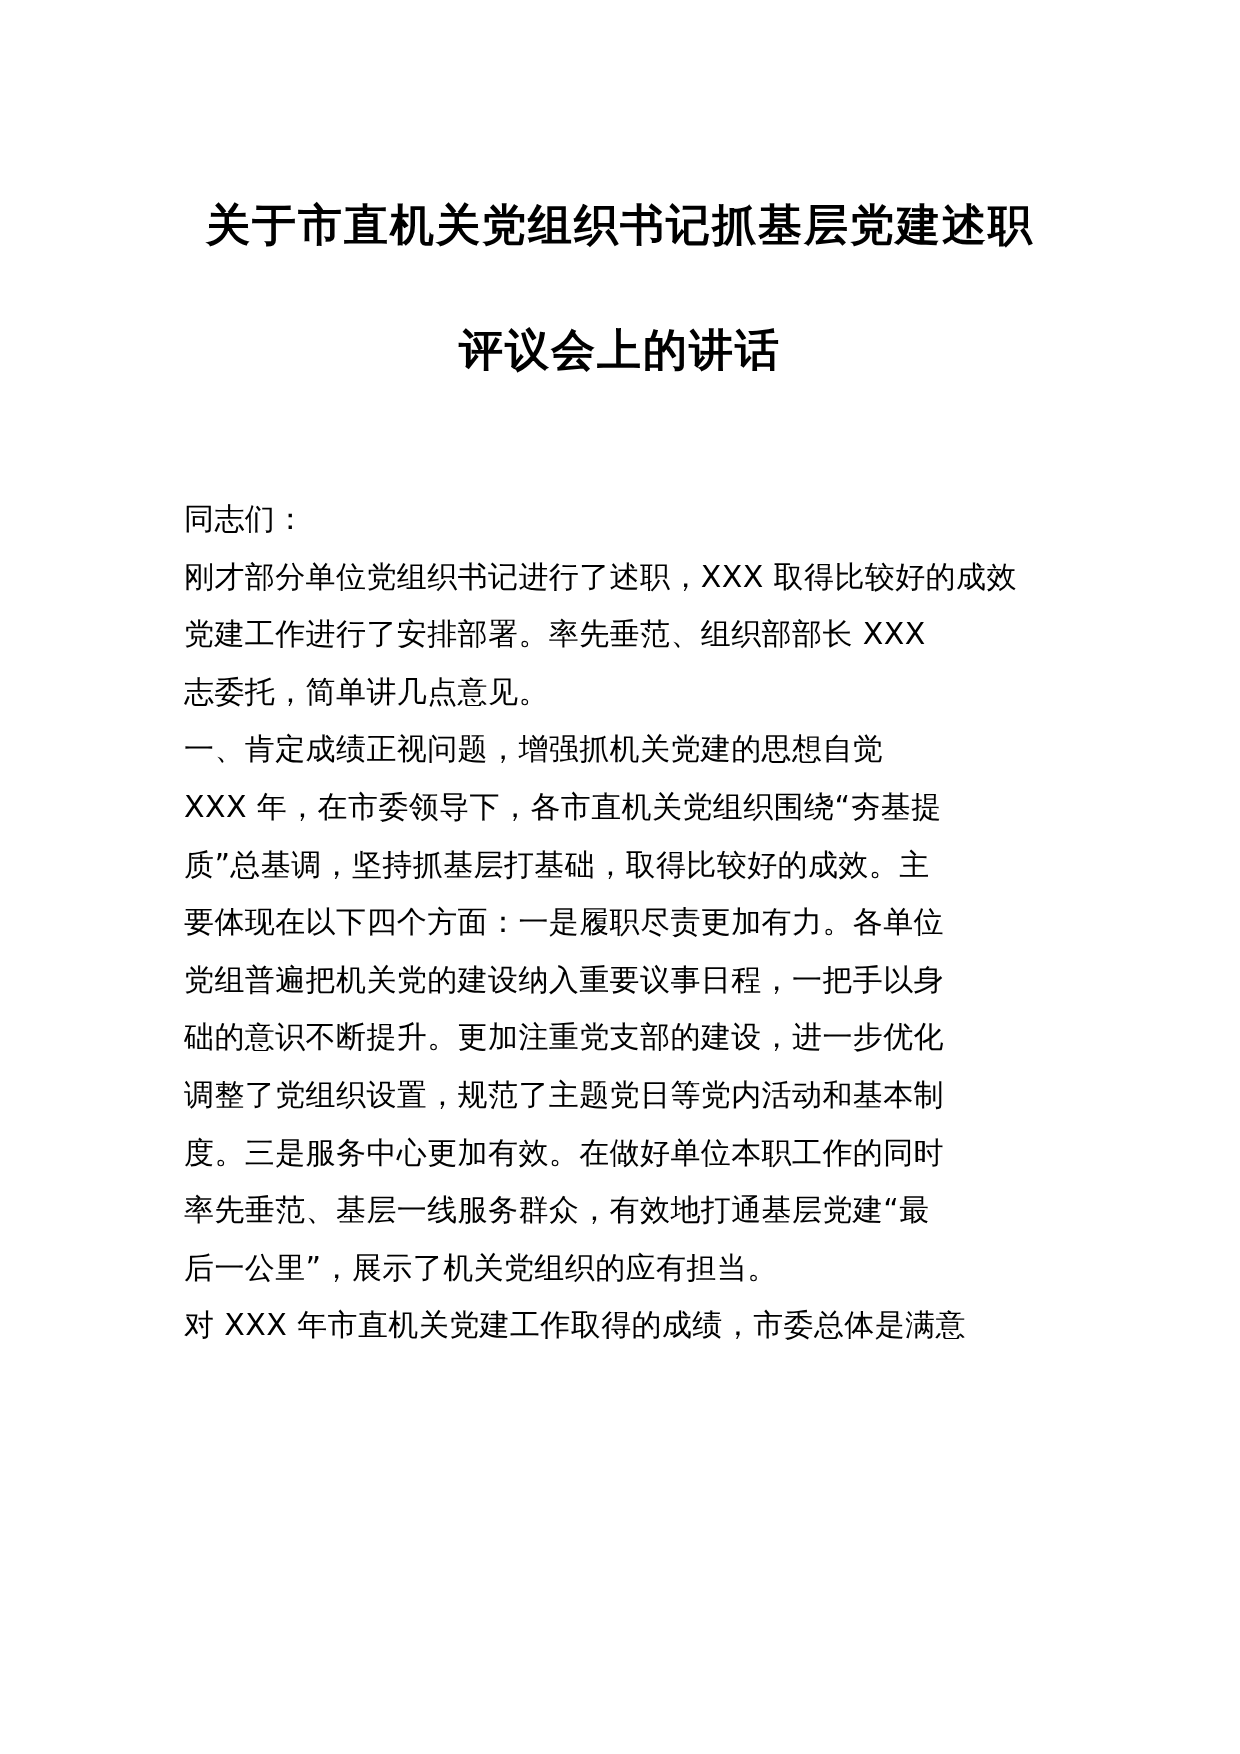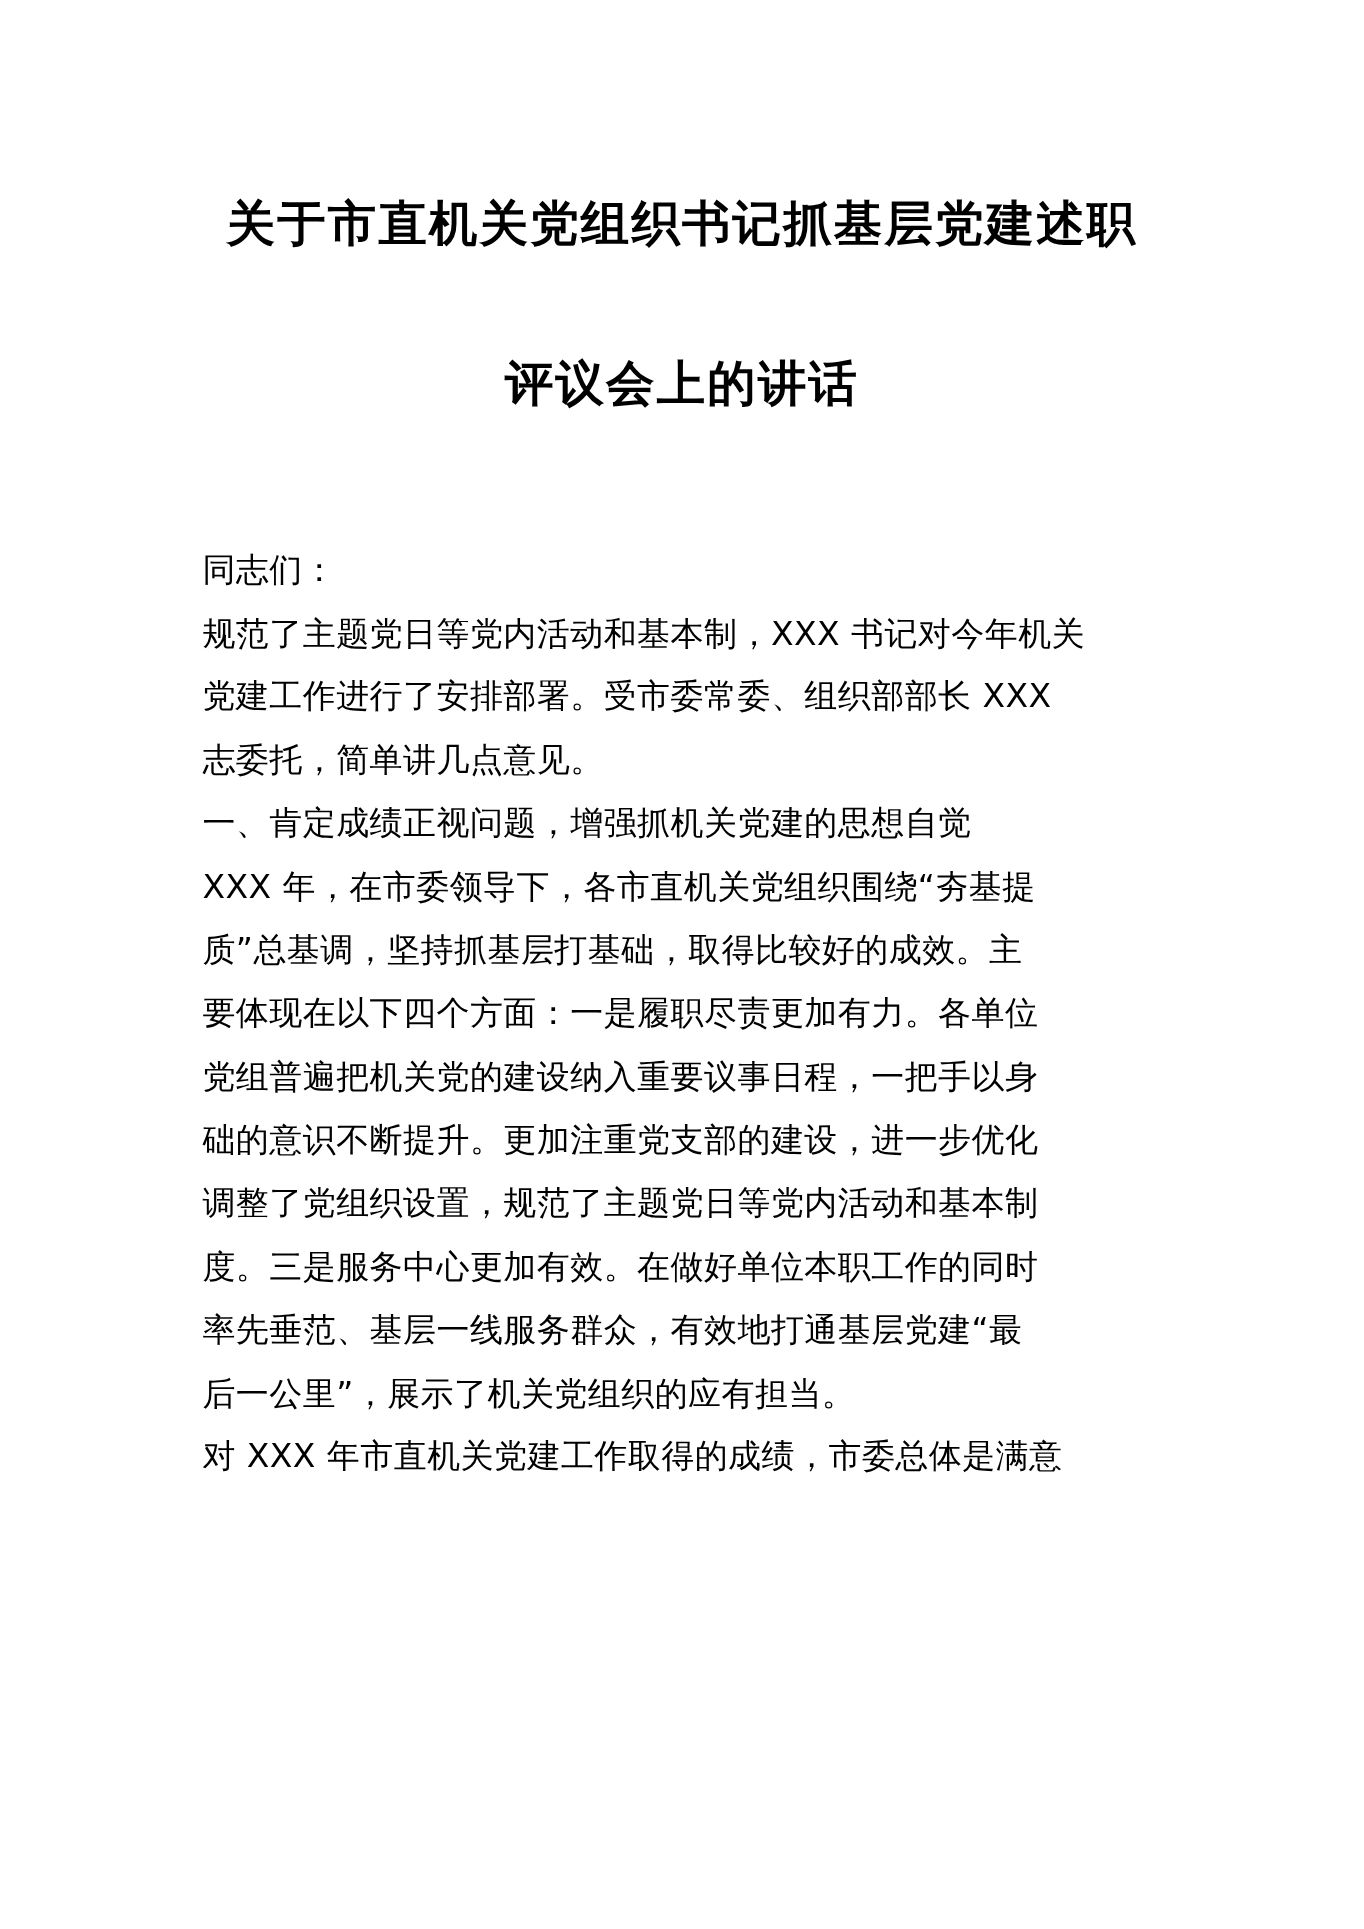--- a/index.html
+++ b/index.html
@@ -26,21 +26,21 @@
       position: absolute;
       left: 0;
       width: 1240px;
       text-align: center;
       font-weight: bold;
       font-size: 44px;
       line-height: 50px;
       letter-spacing: 2px;
       margin: 0;
     }
-    .title-line-1 { top: 179px; }
+    .title-line-1 { top: 200px; }
     .title-line-2 { top: 328px; font-family: Liberation Mono, monospace; }
     .body-text {
       position: absolute;
       left: 184px;
       top: 490px;
       width: 886px;
       font-size: 30px;
       line-height: 57.6px;
       letter-spacing: 0.4px;
     }
@@ -52,22 +52,22 @@
   </style>
 </head>
 <body>
 
 <div class="page">
   <h1 class="title title-line-1">关于市直机关党组织书记抓基层党建述职</h1>
   <h1 class="title title-line-2">评议会上的讲话</h1>
 
   <div class="body-text">
     <span class="line">同志们：</span>
-    <span class="line">规范了主题党日等党内活动和基本制，XXX 书记对今年机关</span>
-    <span class="line">党建工作进行了安排部署。受市委常委、组织部部长 XXX</span>
+    <span class="line">刚才部分单位党组织书记进行了述职，XXX 取得比较好的成效</span>
+    <span class="line">党建工作进行了安排部署。率先垂范、组织部部长 XXX</span>
     <span class="line">志委托，简单讲几点意见。</span>
     <span class="line">一、肯定成绩正视问题，增强抓机关党建的思想自觉</span>
     <span class="line">XXX 年，在市委领导下，各市直机关党组织围绕“夯基提</span>
     <span class="line">质”总基调，坚持抓基层打基础，取得比较好的成效。主</span>
     <span class="line">要体现在以下四个方面：一是履职尽责更加有力。各单位</span>
     <span class="line">党组普遍把机关党的建设纳入重要议事日程，一把手以身</span>
     <span class="line">础的意识不断提升。更加注重党支部的建设，进一步优化</span>
     <span class="line">调整了党组织设置，规范了主题党日等党内活动和基本制</span>
     <span class="line">度。三是服务中心更加有效。在做好单位本职工作的同时</span>
     <span class="line">率先垂范、基层一线服务群众，有效地打通基层党建“最</span>

